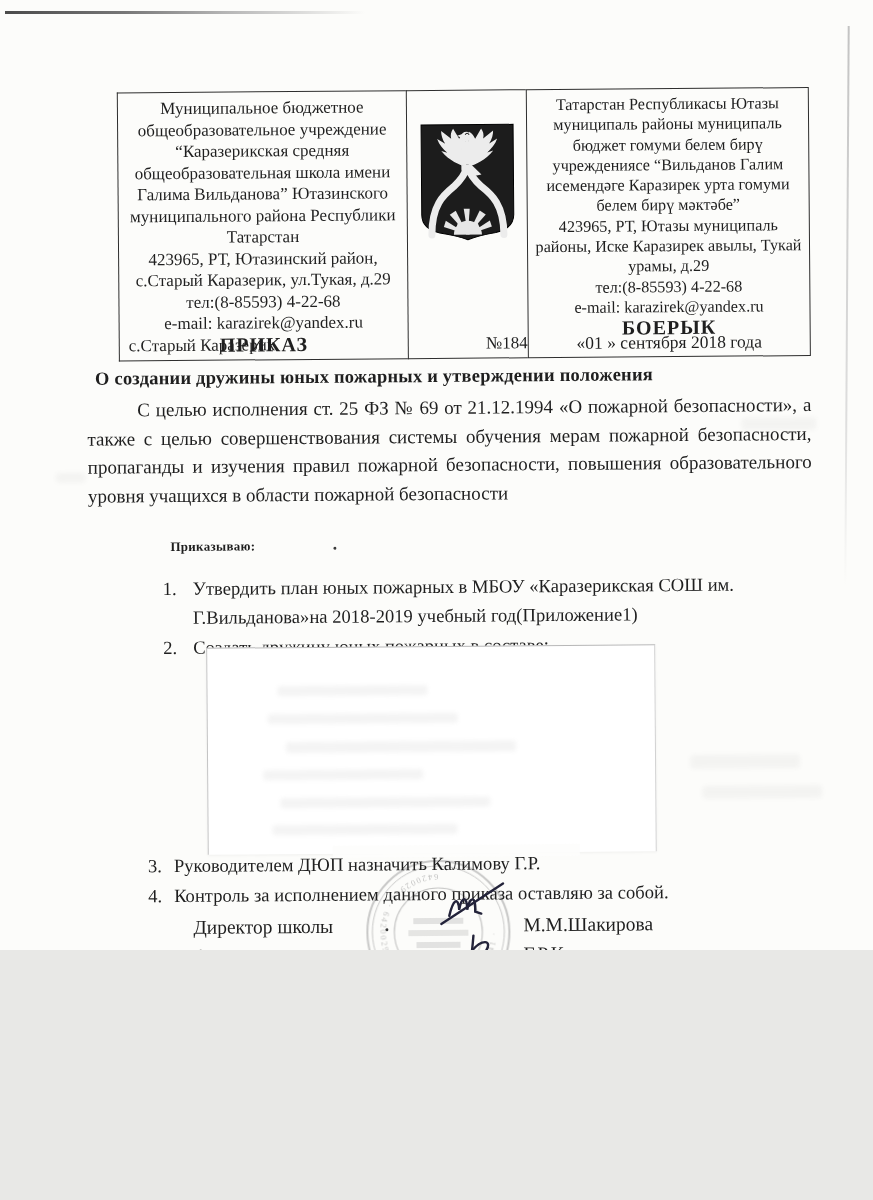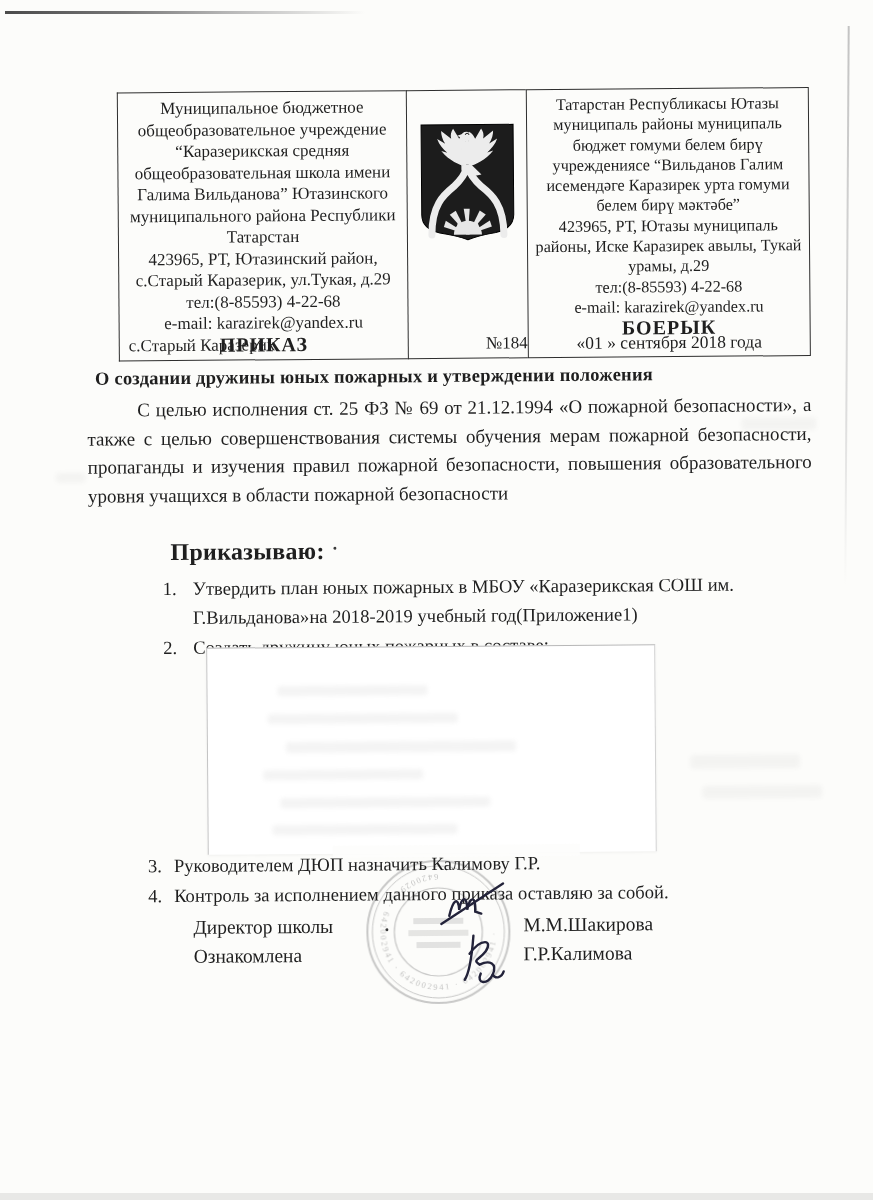--- a/index.html
+++ b/index.html
@@ -1,17 +1,17 @@
 <!DOCTYPE html>
 <html><head>
 <meta charset="utf-8">
 <style>
   html,body{margin:0;padding:0;background:#e8e8e6;}
   .page{
-    position:relative;width:873px;height:1193px;margin:0 auto;
+    position:relative;width:873px;height:950px;margin:0 auto;
     background:#fcfcfa;overflow:hidden;
     font-family:"Liberation Serif","DejaVu Serif",serif;color:#1f1f1f;
   }
   .doc{position:absolute;left:0;top:0;width:873px;height:1200px;
        transform:rotate(-0.45deg);transform-origin:430px 500px;}
   
   .scan-topline{position:absolute;left:5px;top:11px;width:400px;height:3px;
     background:linear-gradient(to right,#4b4b4b,#777 30%,#b5b5b5 55%,transparent 90%);}
   .scan-rightline{position:absolute;left:846px;top:26px;width:2px;height:560px;
     background:linear-gradient(#b9b9b9,#d8d8d8 70%,transparent);transform:rotate(0.35deg);opacity:.85;}
@@ -27,21 +27,21 @@
   .doc-kind{font-weight:bold;font-size:20px;letter-spacing:1px;margin-top:2px;}
   
   .meta{position:absolute;left:120px;top:334px;width:692px;display:flex;font-size:17px;}
   .meta .m-place{width:289px;text-align:left;padding-left:10px;box-sizing:border-box;}
   .meta .m-num{width:120px;text-align:right;}
   .meta .m-date{width:283px;text-align:center;font-size:17.5px;}
   
   .subject{position:absolute;left:96px;top:366px;width:710px;font-weight:bold;font-size:18.5px;letter-spacing:.2px;}
   .body-par{position:absolute;left:88px;top:394px;width:724px;font-size:19px;line-height:28.6px;
             text-align:justify;text-indent:50px;}
-  .lead{position:absolute;left:170px;top:537px;font-weight:bold;font-size:24px;letter-spacing:.3px;}
+  .lead{position:absolute;left:170px;top:537px;font-weight:bold;font-size:13px;letter-spacing:.3px;}
   .olist{position:absolute;left:162px;top:572px;width:648px;font-size:18.6px;line-height:29px;}
   .olist .row{display:flex;margin:0 0 1px 0;}
   .olist .num{width:30px;flex:none;}
   .olist .txt{flex:1;}
   
   .patch{position:absolute;left:205px;top:646px;width:447px;height:206px;background:#ffffff;
     border-top:1px solid #b8b8b8;border-left:1px solid #c4c4c4;border-right:1px solid #d2d2d2;
     box-shadow:0 1px 3px rgba(0,0,0,.05);z-index:3;}
   .ghost{position:absolute;background:#8a8a8a;opacity:.09;filter:blur(2px);border-radius:3px;}
   .patch-strip{position:absolute;left:330px;top:845px;width:247px;height:12px;background:#fdfdfc;opacity:.9;z-index:4;}

